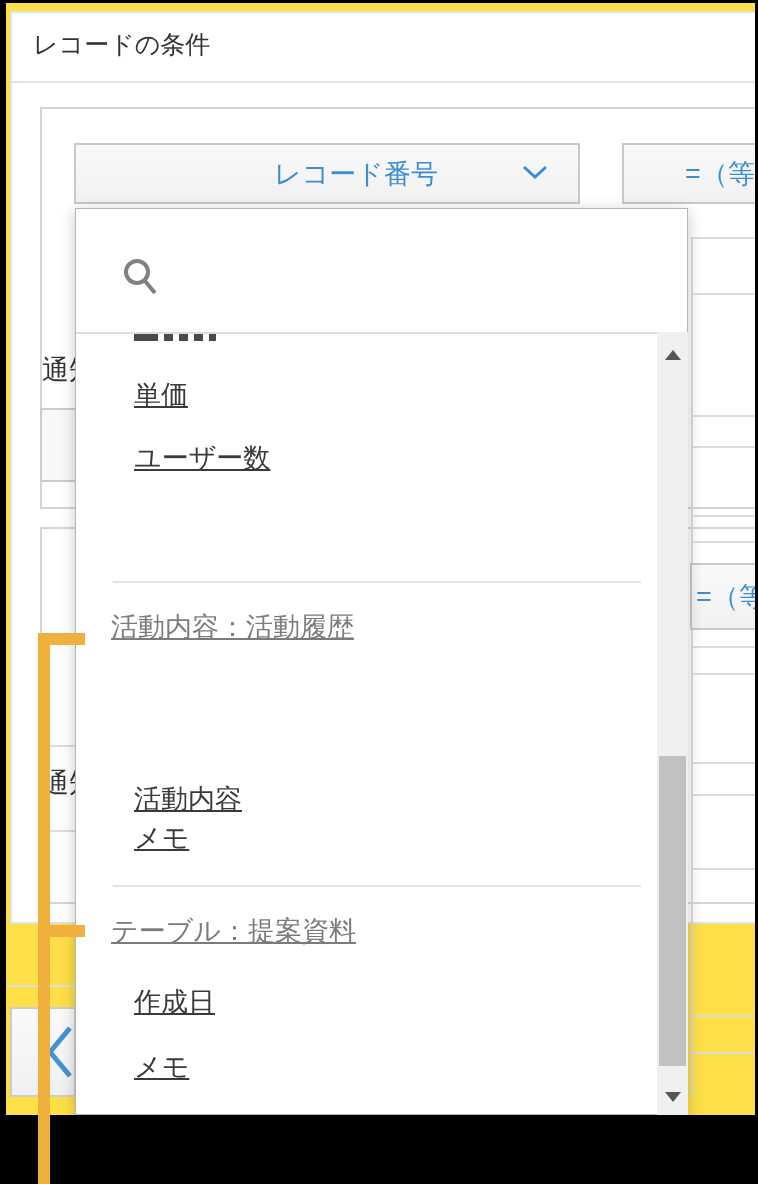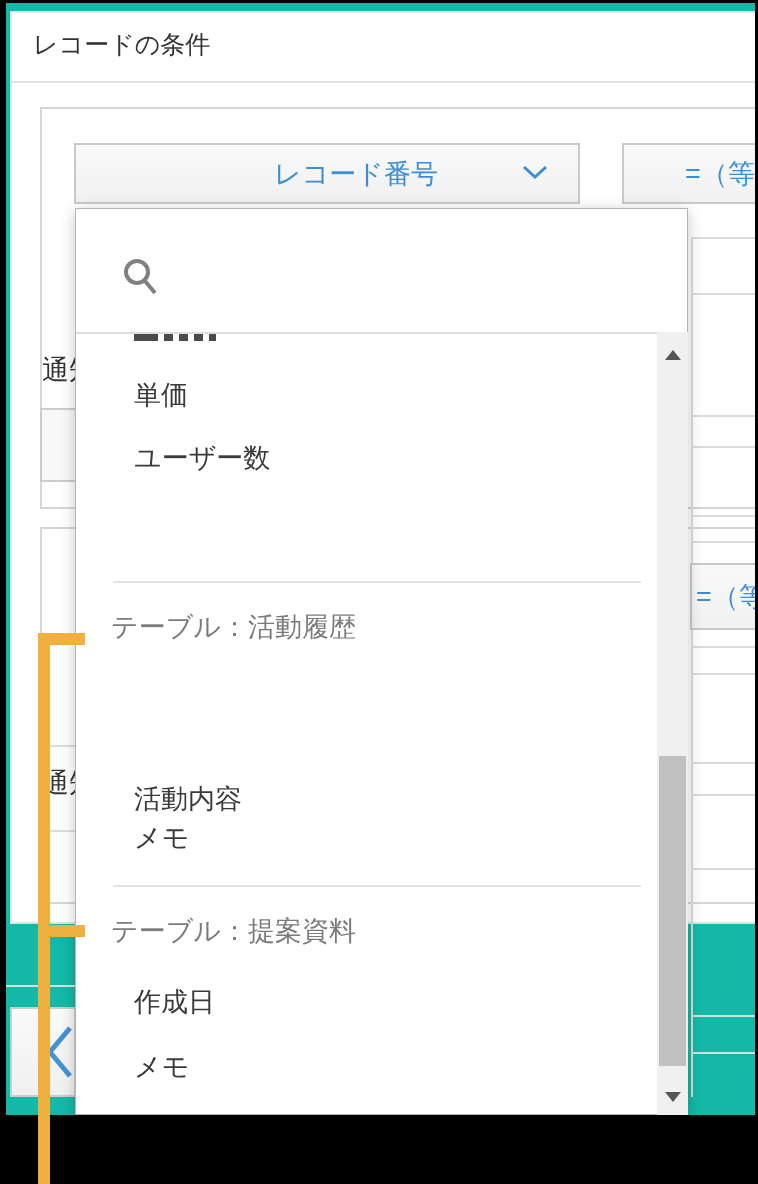--- a/index.html
+++ b/index.html
@@ -1,18 +1,18 @@
 <!DOCTYPE html>
 <html><head>
 <meta charset="utf-8">
 <style>
   html,body{margin:0;padding:0;background:#000;}
   .screen{
     position:relative;width:758px;height:1184px;margin:0 auto;
-    background:#14b8a6;overflow:hidden;
+    background:#fde047;overflow:hidden;
     font-family:"Liberation Sans","DejaVu Sans",sans-serif;
     color:#333;
   }
   .abs{position:absolute;}
   
   .outer-frame{left:10px;top:11px;width:760px;height:909px;border:2px solid #e2e2e2;background:#fff;z-index:1;}
   .page-title{left:33px;top:28px;font-size:25px;color:#333;z-index:2;white-space:nowrap;}
   .header-divider{left:10px;top:81px;width:748px;height:2px;background:#e2e2e2;z-index:2;}
   .fieldset{border:2px solid #d6d6d6;background:#fff;z-index:2;}
   .fs1{left:40px;top:107px;width:750px;height:398px;}
@@ -44,21 +44,21 @@
   }
   .search-box{
     position:absolute;left:32px;top:35px;width:549px;height:64px;
     border:2px solid #cfcfcf;box-sizing:border-box;background:#fff;
     font-size:26px;color:#444;padding:0 10px 0 74px;outline:none;
     font-family:inherit;
   }
   .search-box::placeholder{color:#9a9a9a;opacity:1;}
   .search-icon{position:absolute;left:46px;top:49px;z-index:2;pointer-events:none;}
   .list-top-border{position:absolute;left:0px;top:123px;width:611px;height:2px;background:#dddddd;}
-  .row{position:absolute;left:0;width:575px;height:36px;line-height:36px;font-size:27px;white-space:nowrap;}
+  .row{position:absolute;left:0;width:575px;height:36px;line-height:36px;font-size:27px;white-space:nowrap;text-decoration:underline;}
   .row.item{padding-left:58px;color:#3a3a3a;box-sizing:border-box;cursor:pointer;}
   .row.group{padding-left:35px;color:#7b7b7b;box-sizing:border-box;}
   .divider{position:absolute;left:37px;width:528px;height:2px;background:#e4e4e4;}
   .clipped-item{position:absolute;left:58px;top:125px;width:100px;height:8px;overflow:hidden;}
   .clipped-item i{display:inline-block;height:7px;background:#4a4a4a;margin-right:6px;vertical-align:top;}
   
   .sb-track{position:absolute;left:581px;top:123px;width:31px;height:783px;background:#f0f0f0;}
   .sb-up,.sb-down{position:absolute;left:589px;width:0;height:0;border-left:8px solid transparent;border-right:8px solid transparent;}
   .sb-up{top:141px;border-bottom:10px solid #555;}
   .sb-down{top:883px;border-top:10px solid #555;}
@@ -137,21 +137,21 @@
 
     <div class="list-top-border"></div>
 
     <div class="clipped-item">
       <i style="width:24px"></i><i style="width:9px"></i><i style="width:9px"></i><i style="width:9px"></i><i style="width:7px"></i>
     </div>
 
     <div class="row item" style="top:168px">単価</div>
     <div class="row item" style="top:231px">ユーザー数</div>
     <div class="divider" style="top:372px"></div>
-    <div class="row group" style="top:400px">テーブル：活動履歴</div>
+    <div class="row group" style="top:400px">活動内容：活動履歴</div>
     <div class="row item" style="top:572px">活動内容</div>
     <div class="row item" style="top:611px">メモ</div>
     <div class="divider" style="top:676px"></div>
     <div class="row group" style="top:704px">テーブル：提案資料</div>
     <div class="row item" style="top:775px">作成日</div>
     <div class="row item" style="top:840px">メモ</div>
 
     <div class="sb-track"></div>
     <div class="sb-up"></div>
     <div class="sb-thumb"></div>

